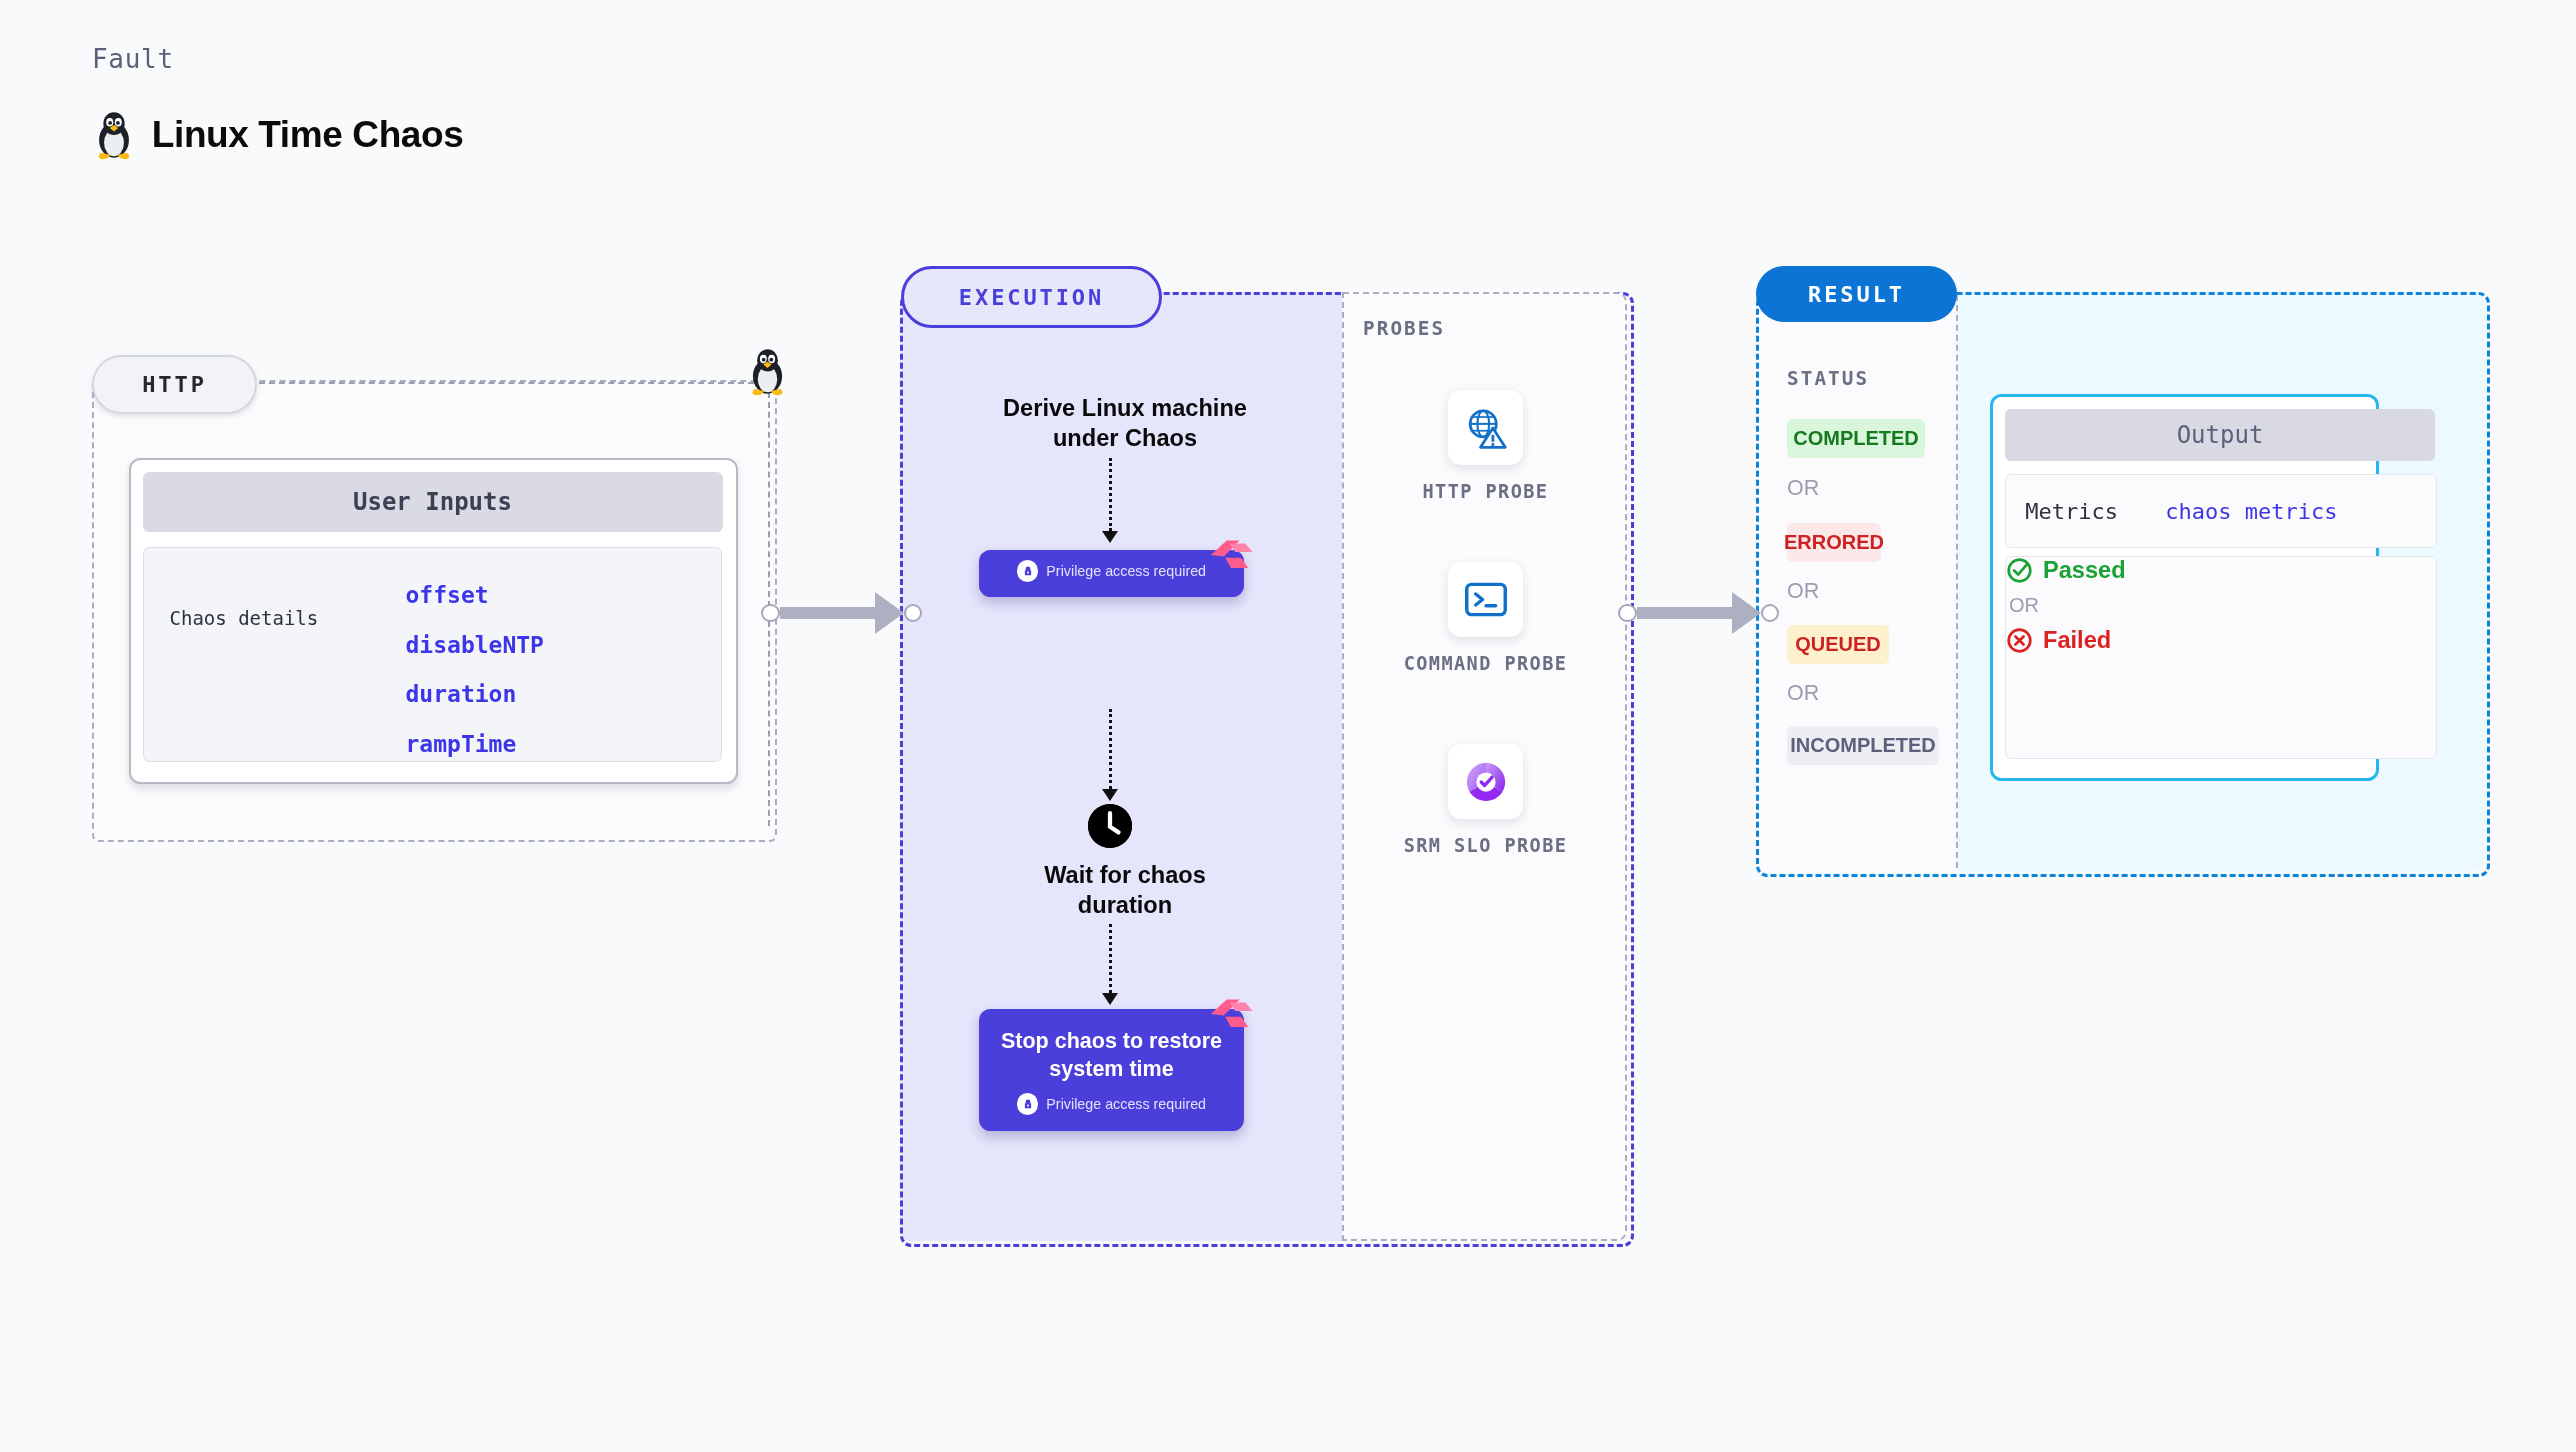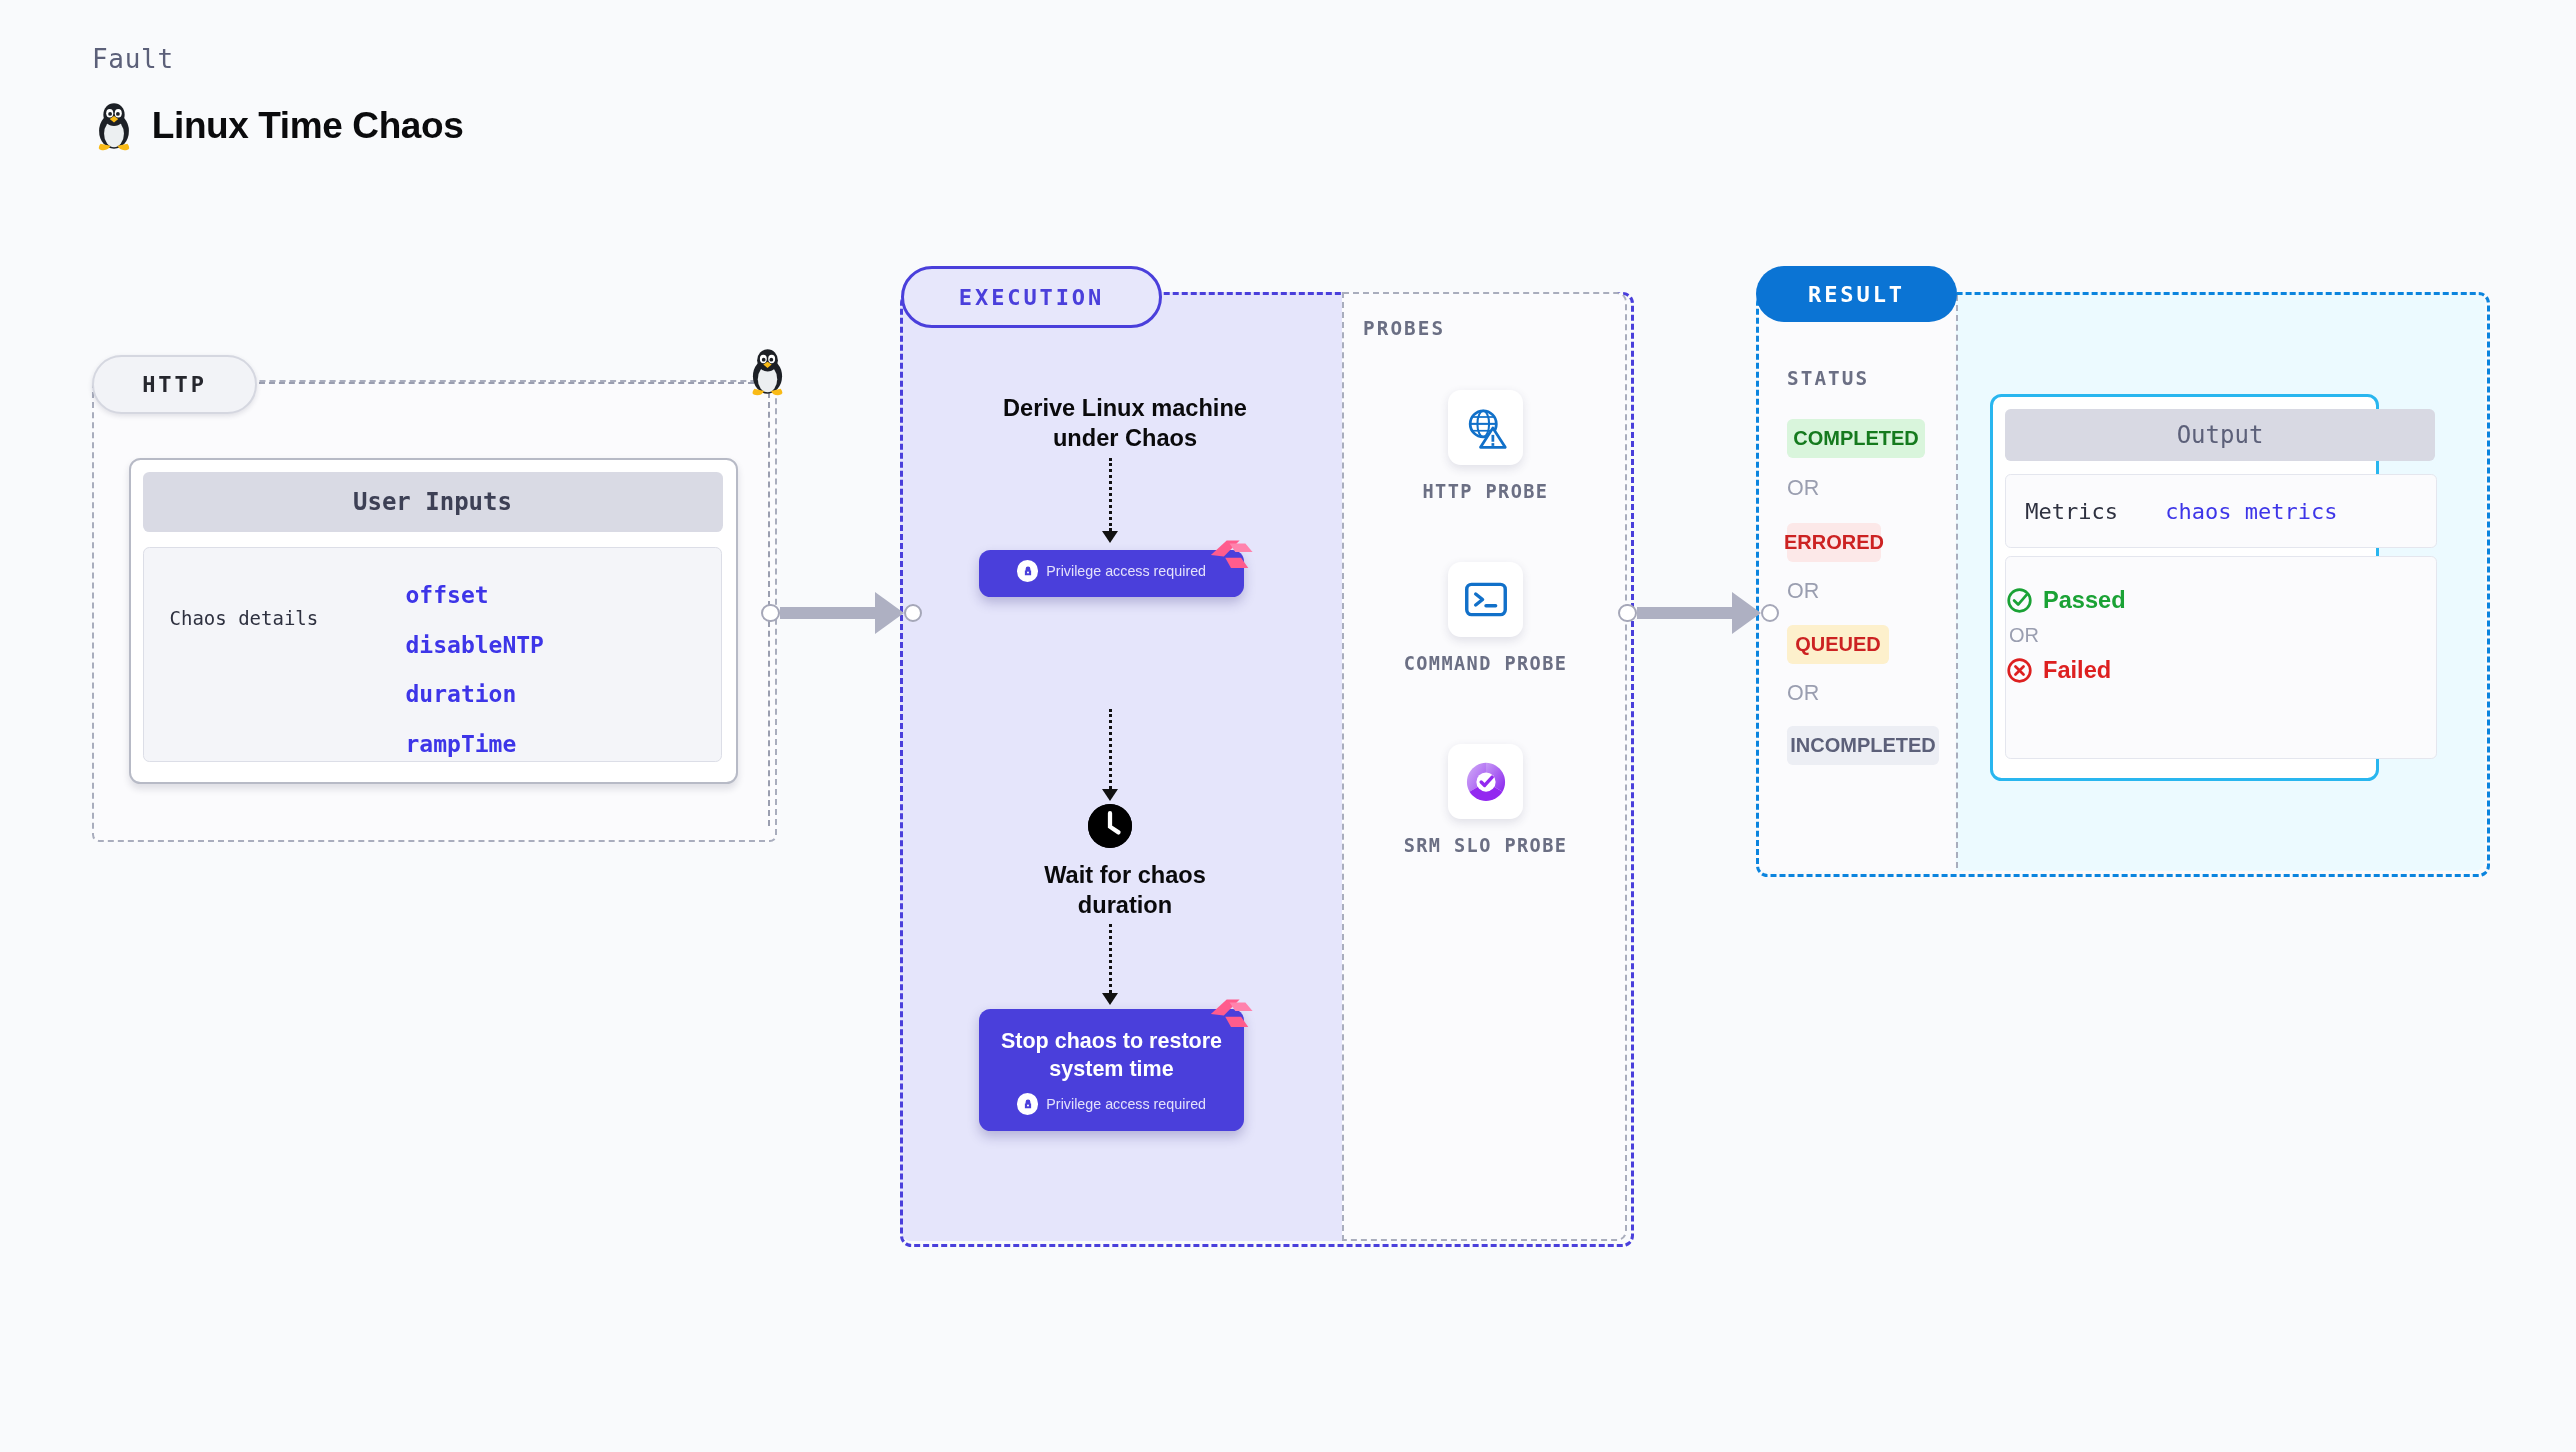--- a/index.html
+++ b/index.html
@@ -6,21 +6,21 @@
   body{
     width:2576px;height:1452px;
     background:#f9fafc;
     font-family:"Liberation Sans", sans-serif;
     position:relative;overflow:hidden;
   }
 
   
   #header{position:absolute;left:92px;top:44px;}
   #fault-label{font-family:"DejaVu Sans Mono",monospace;font-size:26px;color:#5c6079;letter-spacing:0.7px;}
-  #title-row{display:flex;align-items:center;gap:15.8px;margin-top:27px;text-align:right;}
+  #title-row{display:flex;align-items:center;gap:15.8px;margin-top:36px;text-align:right;}
   #title-text{font-size:37px;font-weight:bold;color:#0b0b0d;letter-spacing:-0.4px;}
 
   
   .pill{
     position:absolute;display:flex;align-items:center;justify-content:center;
     border-radius:716px;font-family:"DejaVu Sans Mono",monospace;
     font-size:22px;font-weight:bold;letter-spacing:2.9px;z-index:6;
   }
   #tune-pill{left:92px;top:355px;width:161px;height:55px;background:#f2f3f7;border:2.1px solid #d5d7e0;color:#26272e;box-shadow:0 2.1px 5px rgba(40,40,70,.13);}
   #exec-pill{left:901px;top:266px;width:255px;height:56px;background:#e7e7fb;border:3.6px solid #4a3fdb;color:#4a3fdb;}
@@ -99,21 +99,21 @@
     display:flex;align-items:center;justify-content:center;font-family:"DejaVu Sans Mono",monospace;
     font-size:24px;color:#5c6079;}
   #metrics-row{position:absolute;left:12px;top:77px;width:430px;height:72px;background:#fbfbfd;
     border:1.4px solid #e4e6ee;border-radius:5.7px;display:flex;align-items:center;}
   #metrics-row .k{font-family:"DejaVu Sans Mono",monospace;font-size:22px;color:#2e3140;margin-left:19.3px;width:140px;}
   #metrics-row .v{font-family:"DejaVu Sans Mono",monospace;font-size:22px;color:#3d35e8;}
   #probe-results-row{position:absolute;left:12px;top:159px;width:430px;height:201px;background:#fbfbfd;
     border:1.4px solid #e4e6ee;border-radius:5.7px;display:flex;}
   #probe-results-row .k{font-family:"DejaVu Sans Mono",monospace;font-size:22px;color:#2e3140;
     margin:37px 0 0 19.3px;width:140px;line-height:1.35;}
-  #pr-values{margin-top:30px;}
+  #pr-values{}
   .pr-line{display:flex;align-items:center;gap:10px;font-size:23.6px;font-weight:bold;}
   .pr-or{font-size:20px;color:#9a9eb0;margin:10px 0 10px 2.9px;font-weight:normal;}
 </style>
 </head>
 <body>
 
 <div id="header">
   <div id="fault-label">Fault</div>
   <div id="title-row">
     <svg width="44" height="50" viewBox="0 0 62 70">

